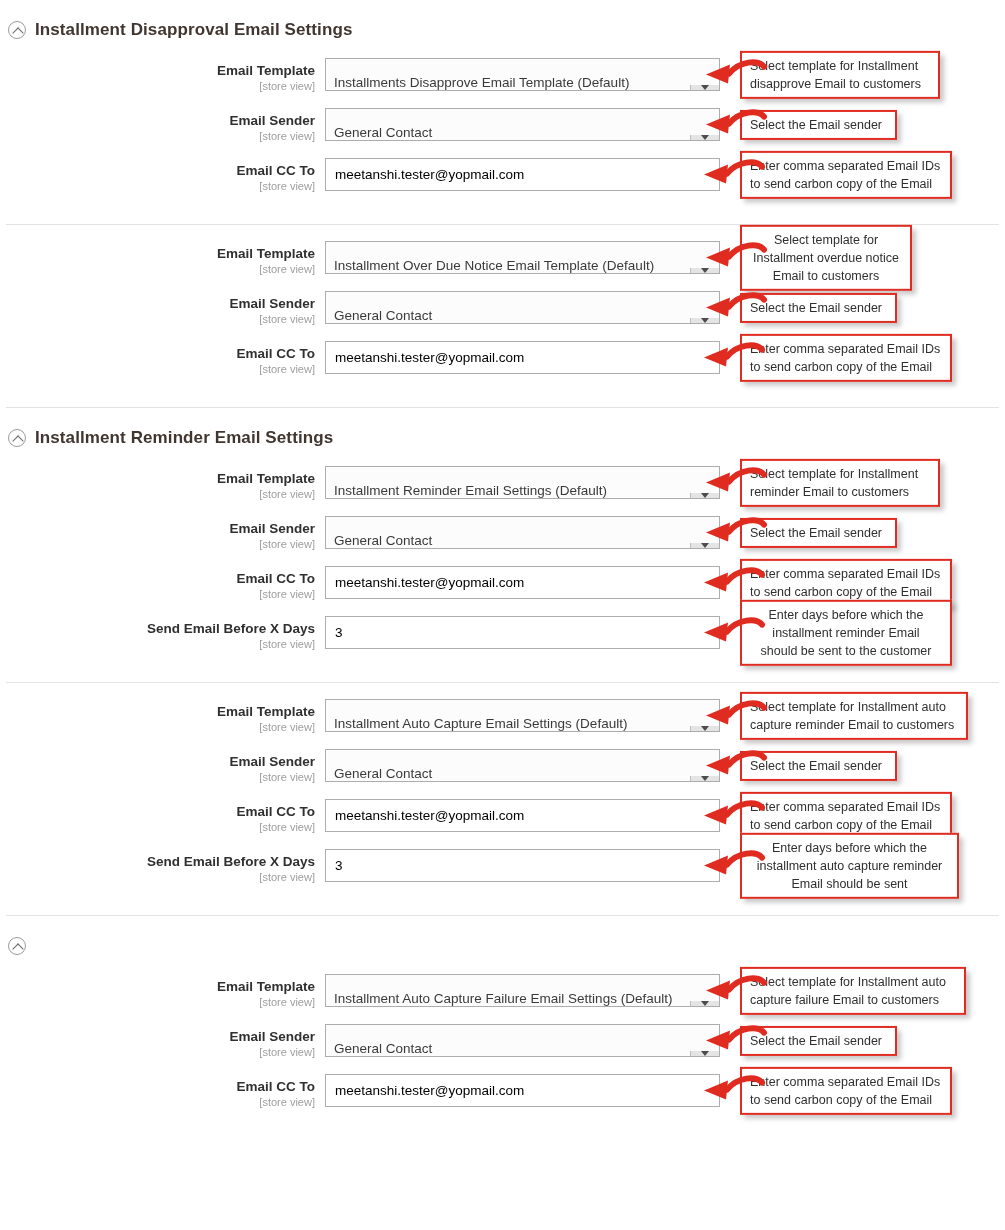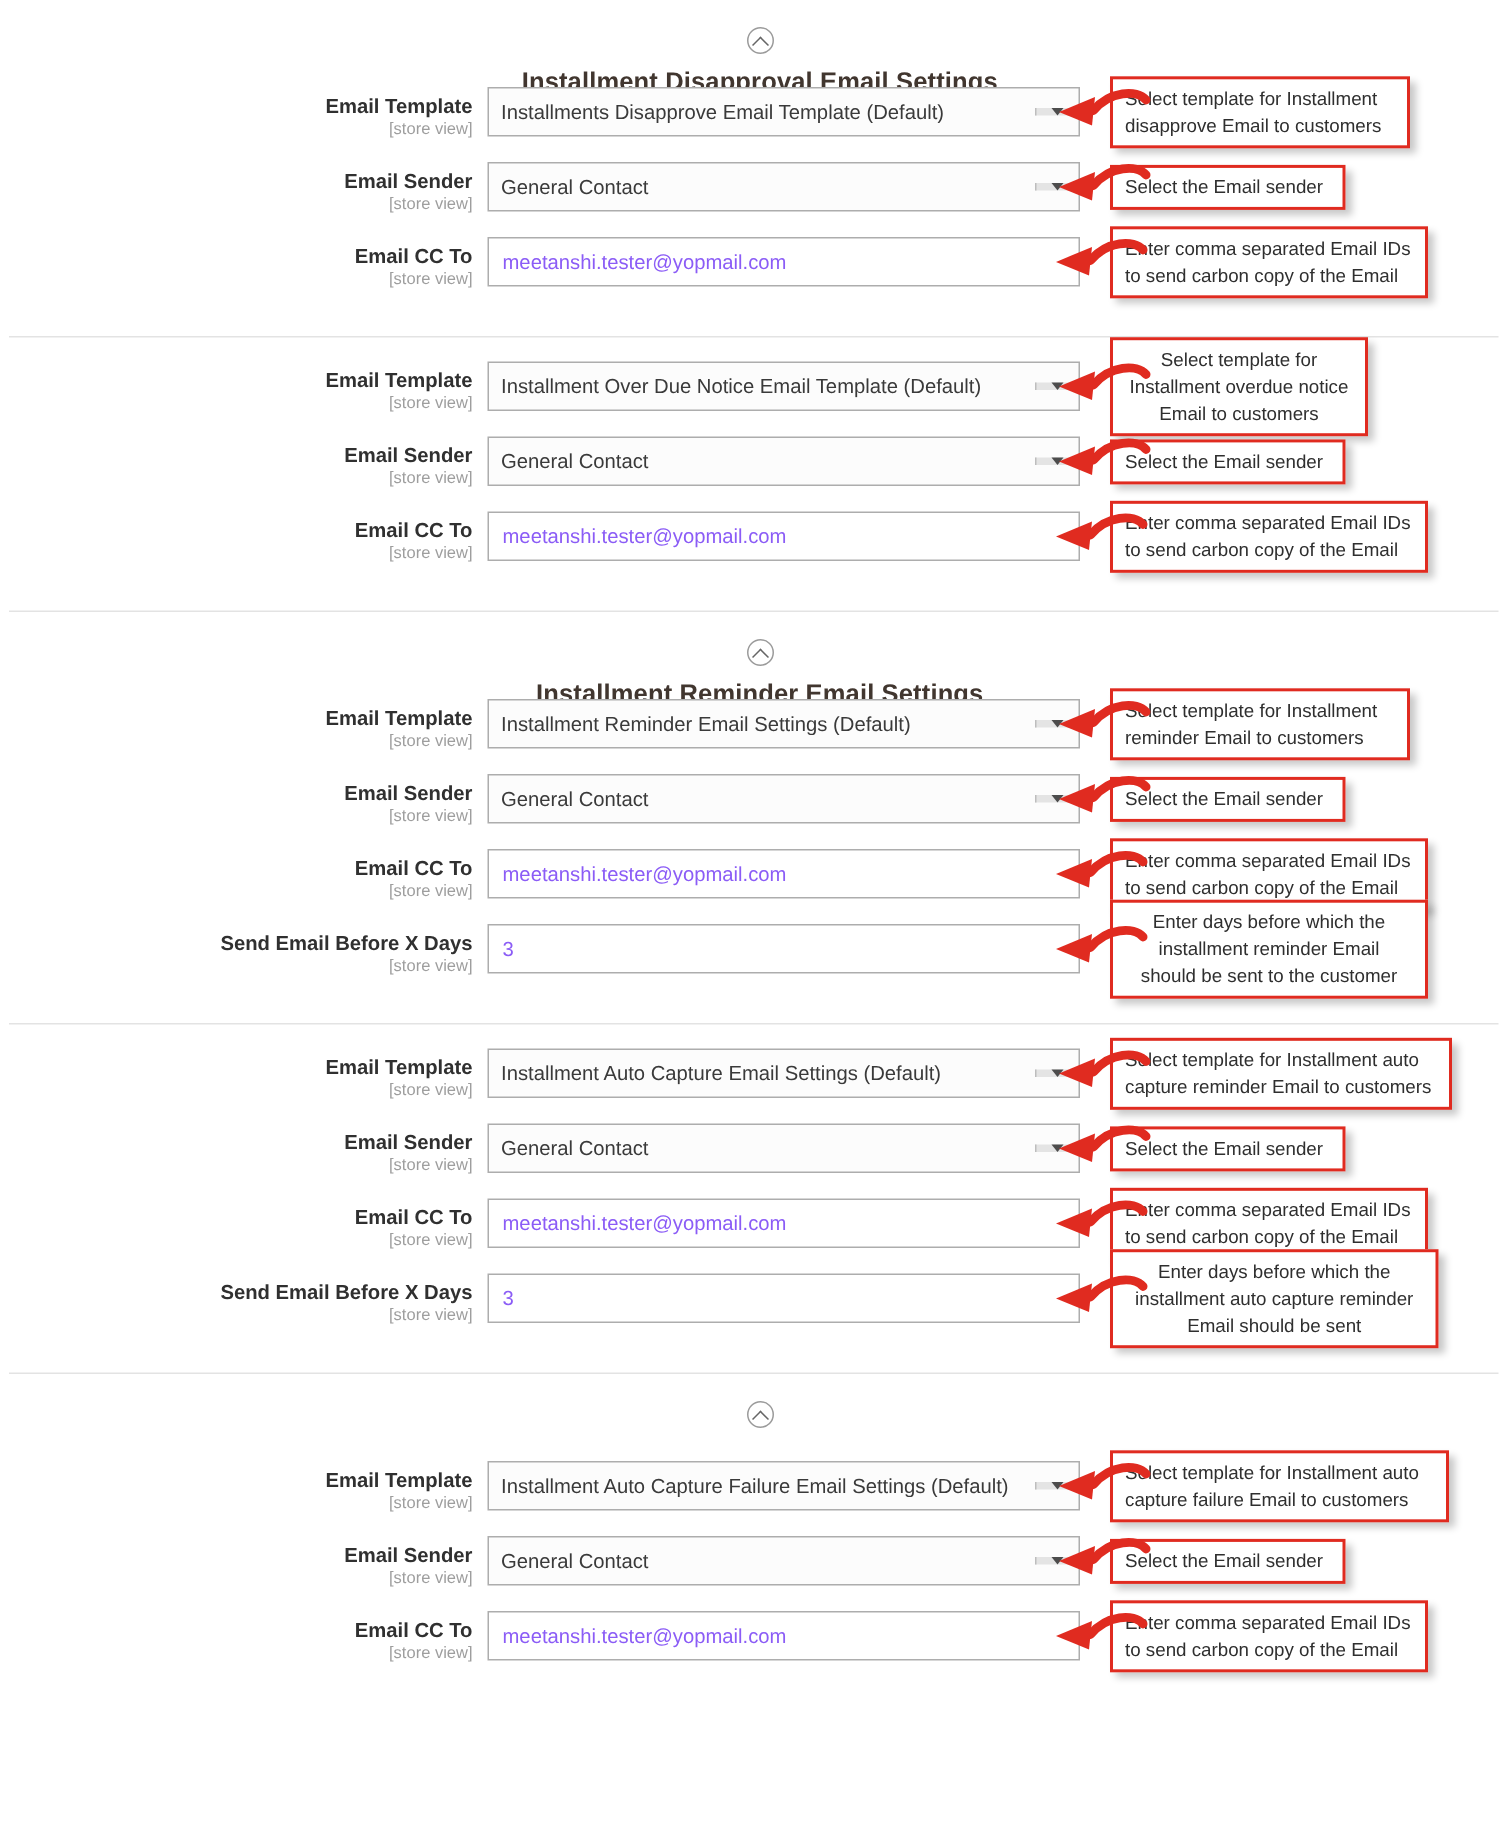--- a/index.html
+++ b/index.html
@@ -23,21 +23,20 @@
     height: 1px;
     background: #e3e3e3;
     margin: 0 6px 0 6px;
   }
   .section-header {
     display: flex;
     align-items: center;
     gap: 9px;
     padding: 18px 0 0 8px;
     height: 42px;
-    flex-direction: column;
   }
   .collapse-icon {
     width: 18px; height: 18px;
     flex: 0 0 18px;
     border: 1px solid #9b9b9b;
     border-radius: 50%;
     position: relative;
   }
   .collapse-icon::before {
     content: "";
@@ -93,21 +92,21 @@
   }
 
   
   .ui-select {
     position: relative;
     display: flex;
     width: 395px;
     height: 33px;
     border: 1px solid #adadad;
     background: #fcfcfc;
-    align-items: center;
+    align-items: flex-end;
   }
   .ui-select .sel-value {
     flex: 1 1 auto;
     display: flex;
     align-items: center;
     padding: 0 8px;
     font-size: 13.5px;
     color: #3a3a3a;
     overflow: hidden;
     white-space: nowrap;
@@ -132,21 +131,21 @@
   
   .ui-input {
     width: 395px;
     height: 33px;
     border: 1px solid #adadad;
     background: #ffffff;
     display: flex;
     align-items: center;
     padding: 0 9px;
     font-size: 13.5px;
-    color: #8b5cf6;
+    color: #000000;
     white-space: nowrap;
     overflow: hidden;
   }
 
   
   .callout {
     position: absolute;
     left: 415px;
     top: 50%;
     transform: translateY(-50%);

